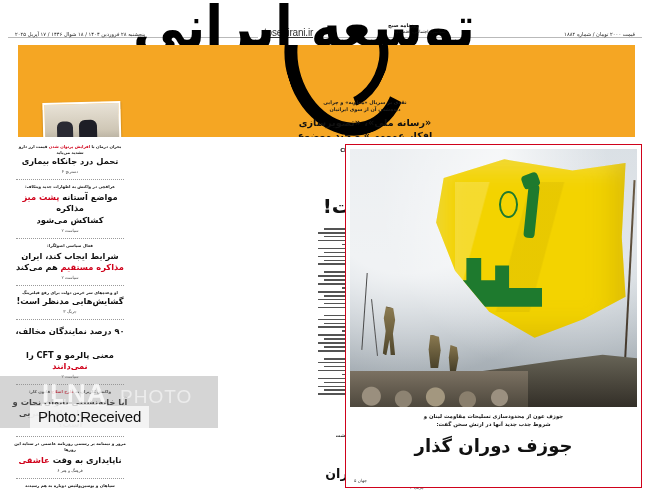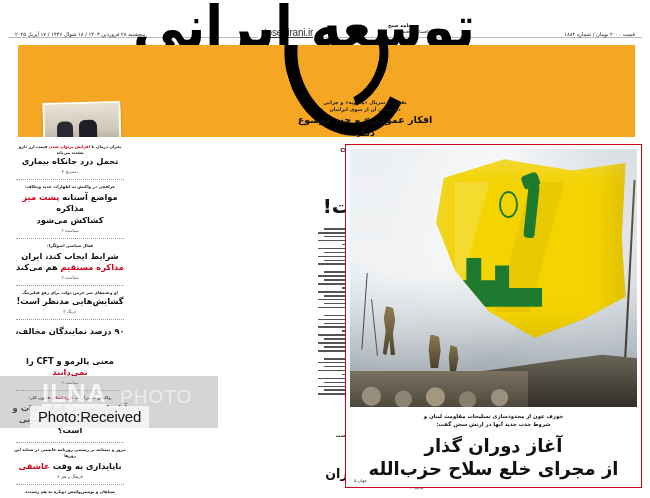--- a/index.html
+++ b/index.html
@@ -361,20 +361,21 @@
     <div class="tag2">سیاسی، اجتماعی، اقتصادی</div>
   </div>
 
   <div class="banner">
     <div class="banner-swoosh"></div>
     <div class="banner-swoosh2"></div>
 
     <div class="teaser teaser-left">
       <div class="kicker">نقدی بر سریال «معاویه» و چرایی</div>
       <div class="kicker">دیده‌شدن آن از سوی ایرانیان</div>
+      <div class="head">«رسانه ملی»، «تصویرسازی</div>
       <div class="head" style="margin-top:0">افکار عمومی» و چند موضوع دیگر</div>
 
     </div>
     <div class="thumb thumb-left"></div>
 
     <div class="thumb thumb-right"></div>
   </div>
 
   <div class="sidebar">
 
@@ -403,21 +404,21 @@
 
     <div class="side-item">
       <div class="kicker">او وعده‌های سر خرمن دولت برای رفع فیلترینگ</div>
       <div class="head" style="margin-top:0">گشایش‌هایی مدنظر است!</div>
       <div class="page">جرنگ ۳</div>
     </div>
     <div class="dotrule"></div>
 
     <div class="side-item">
       <div class="head">۹۰ درصد نمایندگان مخالف،</div>
-      <div class="head" style="margin-top:18px"><span>معنی پالرمو و </span><span class="lat">CFT</span><span> را </span><span class="hi">نمی‌دانند</span></div>
+      <div class="head" style="margin-top:12px"><span>معنی پالرمو و </span><span class="lat">CFT</span><span> را </span><span class="hi">نمی‌دانند</span></div>
       <div class="page">سیاست ۲</div>
     </div>
     <div class="dotrule"></div>
 
     <div class="side-item">
       <div class="kicker"><span>واکنش کاربران به </span><span class="hi">طرح اصلاح</span><span> قانون کار:</span></div>
       <div class="head">آیا خانه‌نشینی بانوان نجات و</div>
       <div class="head" style="margin-top:0">روحیات سلو واقعا سربی است؟</div>
     </div>
     <div class="dotrule"></div>
@@ -560,22 +561,21 @@
       <div class="ground"></div>
       <div class="rocks"></div>
       <div class="antenna"></div>
       <div class="antenna2"></div>
       <div class="soldier s1"></div>
       <div class="soldier s2"></div>
       <div class="soldier s3"></div>
     </div>
     <div class="photocap">جوزف عون از محدودسازی تسلیحات مقاومت لبنان و</div>
     <div class="photocap" style="margin-top:0">شروط جذب جدید آنها در ارتش سخن گفت:</div>
-    <div class="photohead">آغاز دوران گذار</div>
-    <div class="photohead" style="margin-top:0">از مجرای خلع سلاح حزب‌الله</div>
+    <div class="photohead">جوزف دوران گذار</div>
     <div class="photopage">جهان ۵</div>
   </div>
 
   <div class="wm-band"></div>
   <div class="wm-ilna">ILNA</div>
   <div class="wm-photo">PHOTO</div>
   <div class="wm-received">Photo:Received</div>
 
 </div>
 

